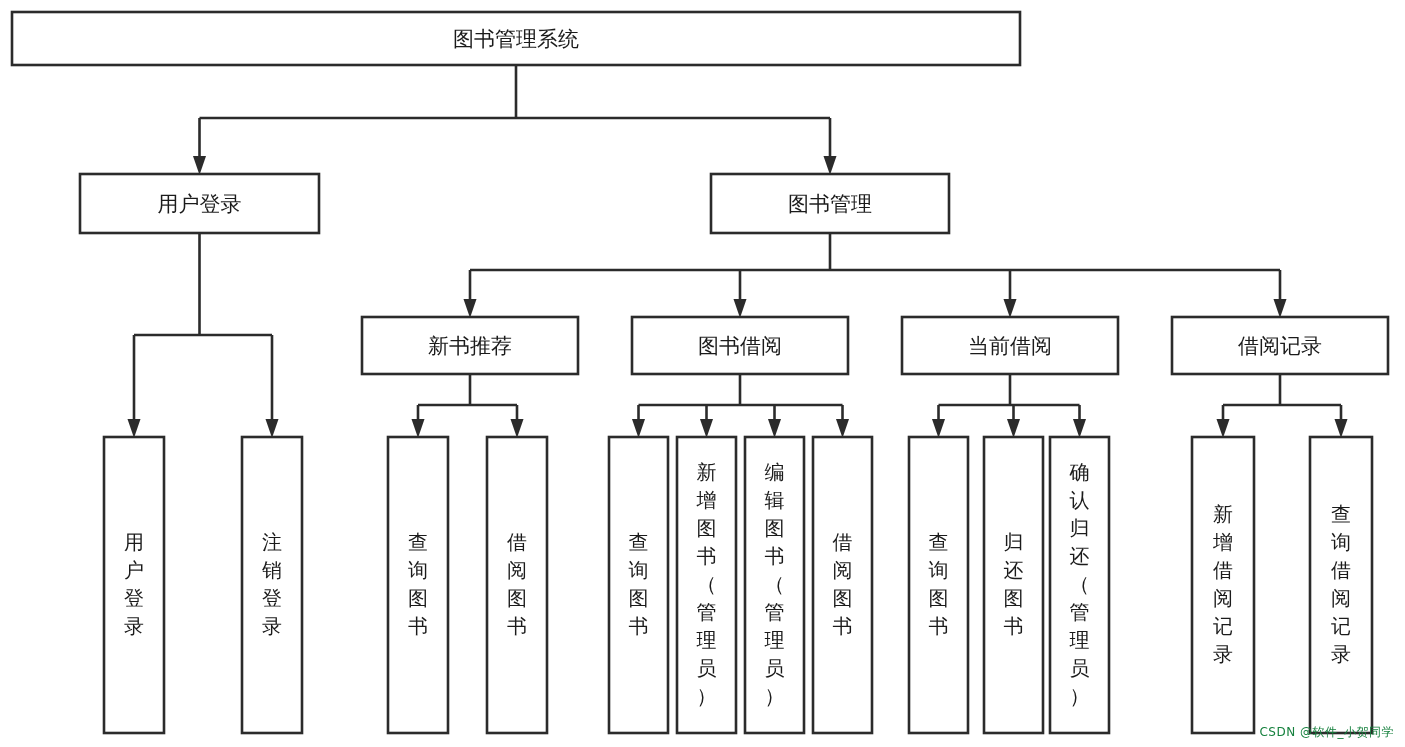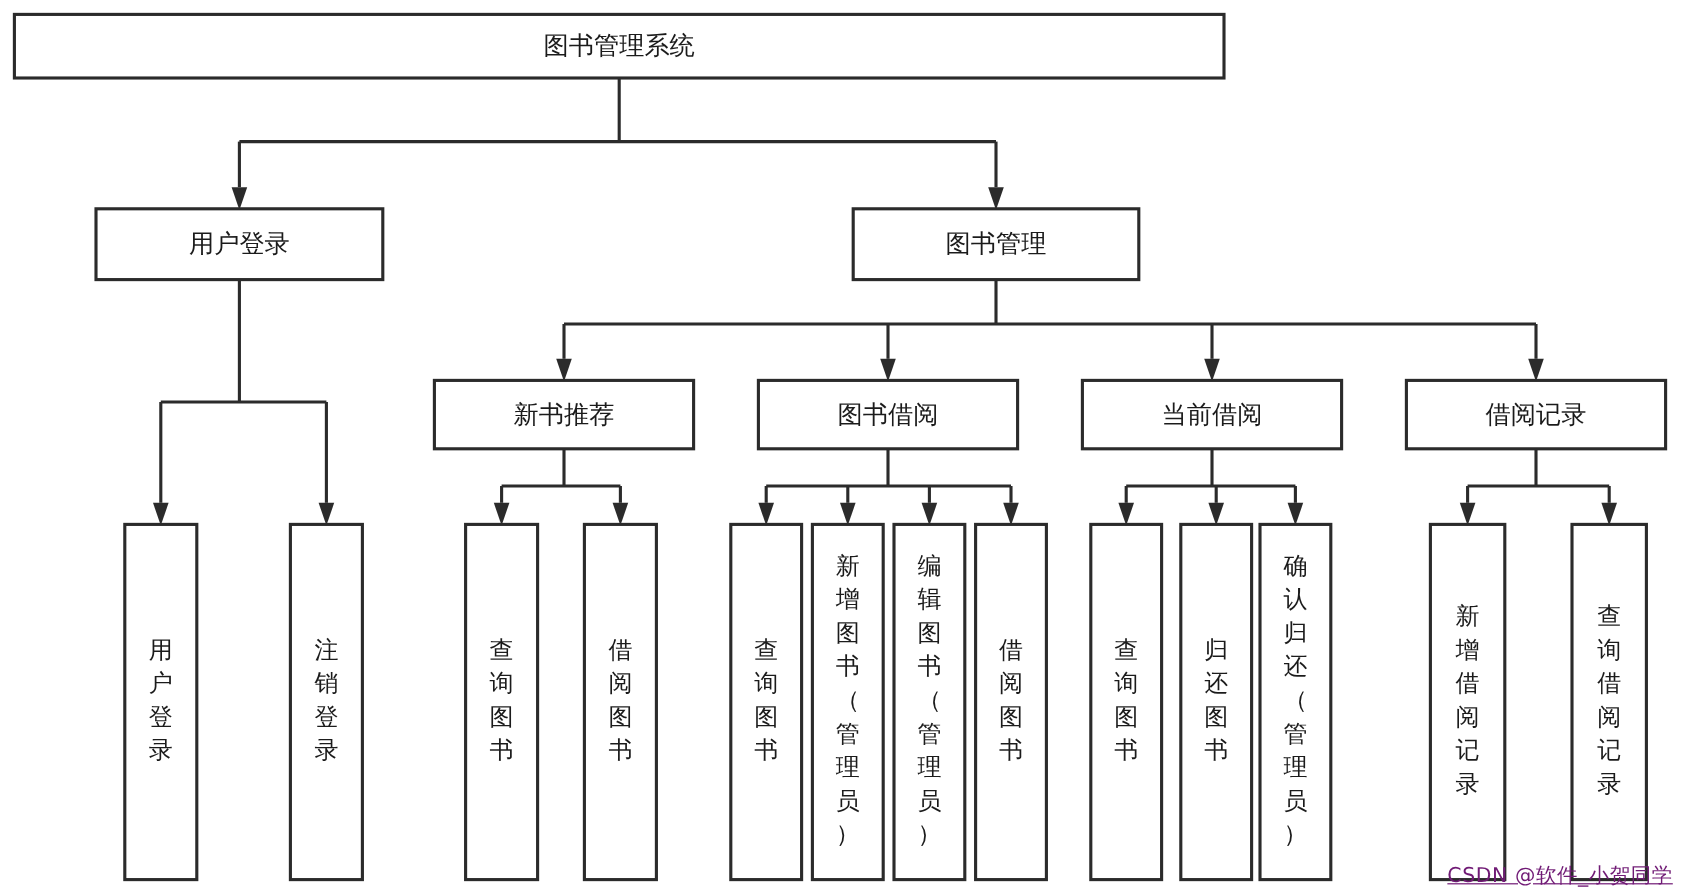--- a/index.html
+++ b/index.html
@@ -51,27 +51,26 @@
     stroke-linejoin: miter;
   }
   .arrow-head {
     fill: #2b2b2b;
     stroke: none;
   }
   .watermark {
     position: absolute;
     right: 8px;
     bottom: 6px;
-    color: #701a75;
-    font-size: 17px;
+    color: #15803d;
+    font-size: 12px;
     font-family: "DejaVu Sans", "Liberation Sans", sans-serif;
     letter-spacing: 0.5px;
     white-space: nowrap;
     user-select: none;
-    text-decoration: underline;
   }
 </style>
 </head>
 <body>
 
 <div id="diagram-root">
   <svg id="tree-svg" viewBox="0 0 1405 747" xmlns="http://www.w3.org/2000/svg">
     <g id="edges-layer">
         <g>
           <path class="connector" d="M 516 65 L 516 118"></path>

